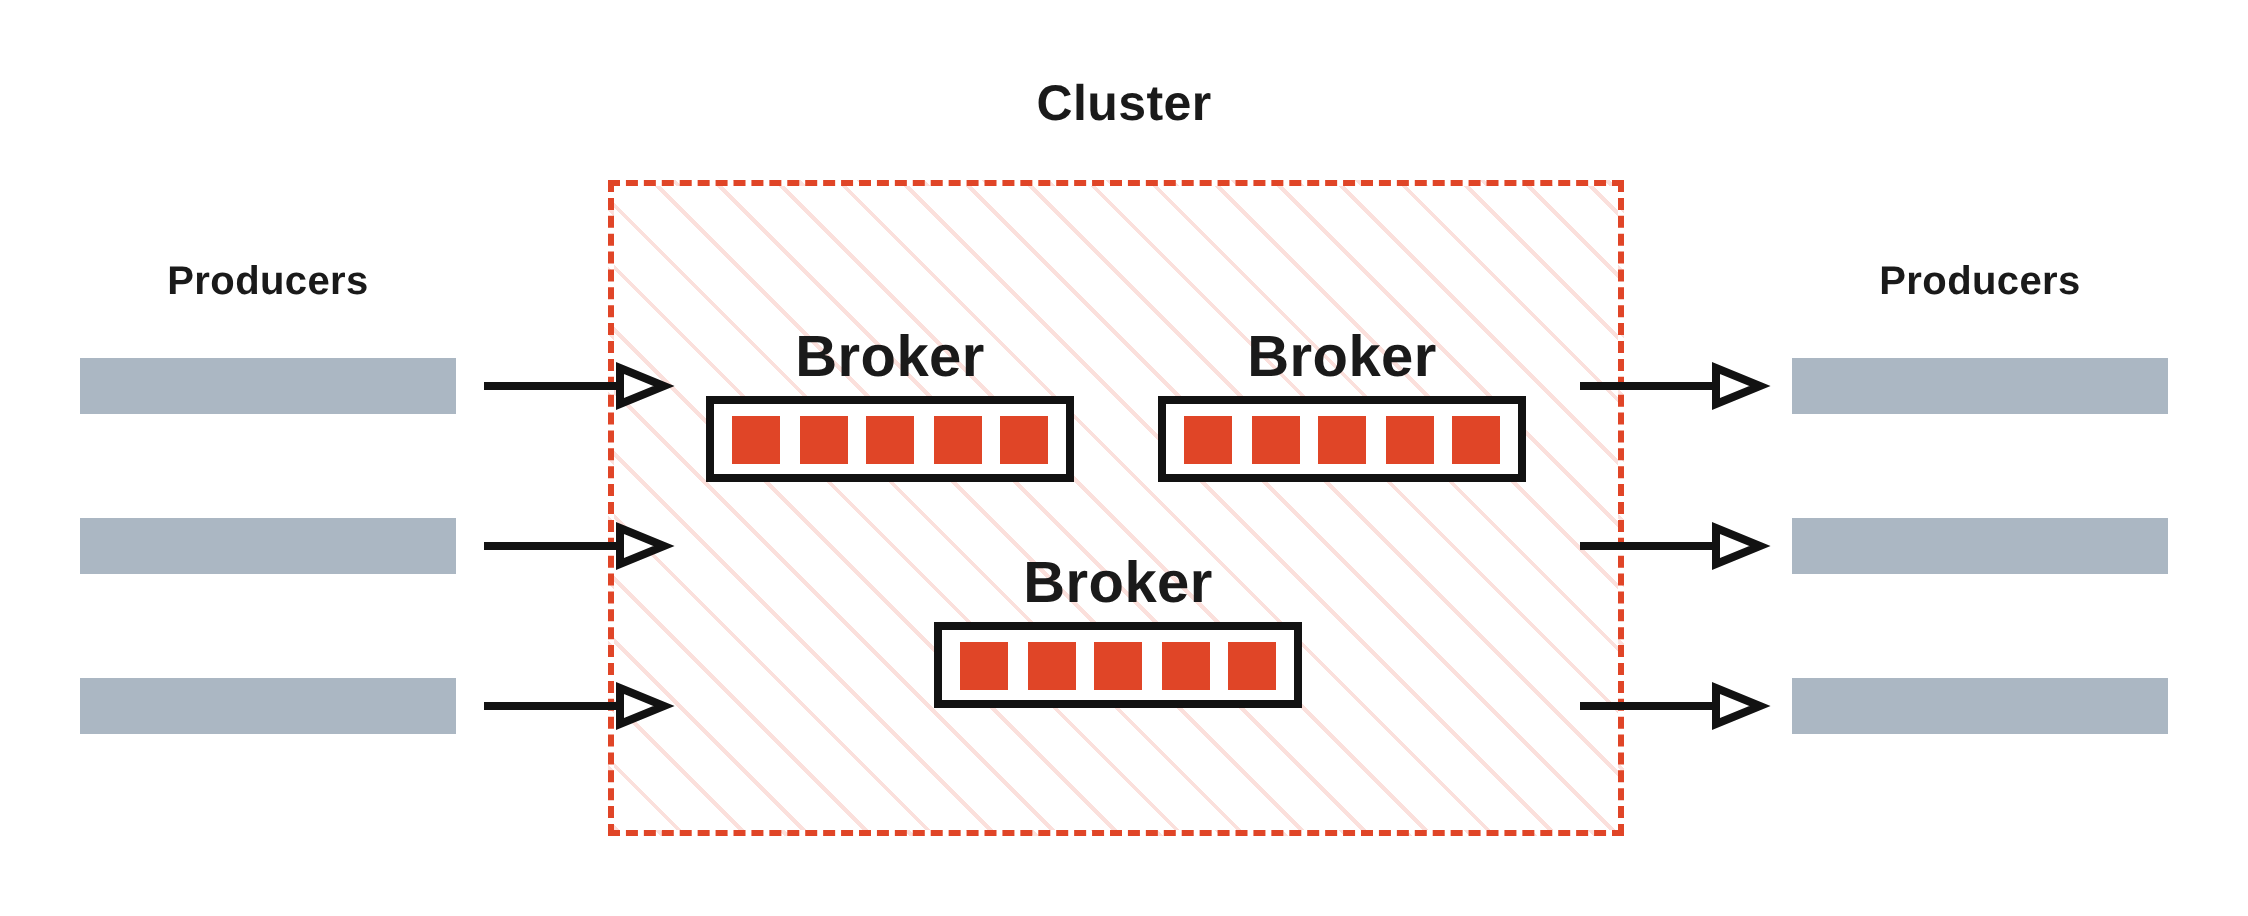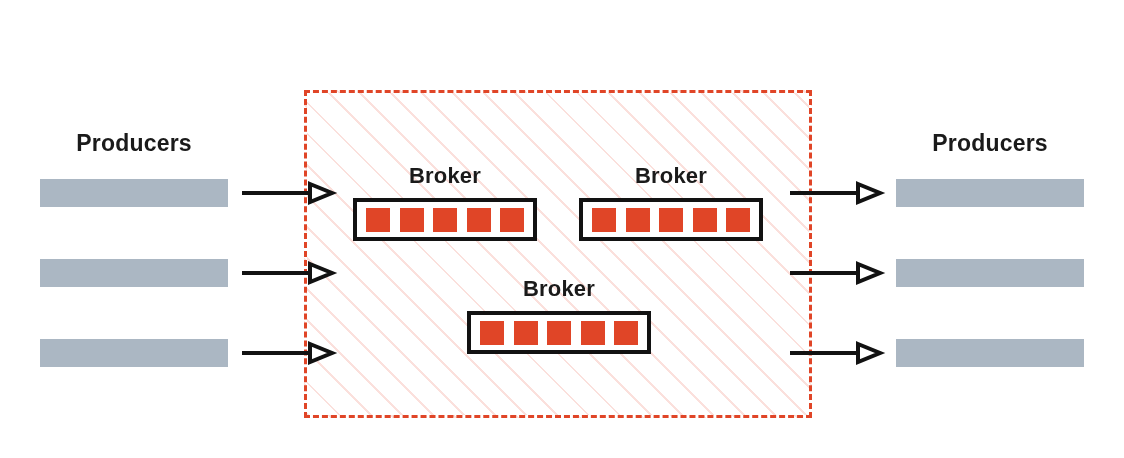--- a/index.html
+++ b/index.html
@@ -21,40 +21,40 @@
   
   .label {
     position: absolute;
     color: #1a1a1a;
     font-weight: 700;
     letter-spacing: 0.2px;
     white-space: nowrap;
     text-align: center;
   }
   .label-xl { font-size: 25px; }
-  .label-lg { font-size: 23px; }
+  .label-lg { font-size: 20px; }
 
   #cluster-title {
     left: 0; right: 0;
     top: 38px;
     font-size: 25px;
   }
   #producers-title {
     left: 40px;
     width: 188px;
     top: 130px;
   }
   #consumers-title {
     left: 896px;
     width: 188px;
     top: 130px;
   }
 
   .broker-title {
-    font-size: 22px;
+    font-size: 29px;
   }
   #broker-title-0 { left: 350px; width: 190px; top: 163px; }
   #broker-title-1 { left: 576px; width: 190px; top: 163px; }
   #broker-title-2 { left: 464px; width: 190px; top: 276px; }
 
   
   #cluster-region {
     position: absolute;
     left: 304px;
     top: 90px;
@@ -119,20 +119,21 @@
   .arrow-row-1 { top: 262px; }
   .arrow-row-2 { top: 342px; }
 </style>
 </head>
 <body>
 
 <div id="canvas">
 
   <div id="cluster-region"></div>
 
+  <div id="cluster-title" class="label label-xl">Cluster</div>
 
   <div id="producers-title" class="label label-lg">Producers</div>
 
   <div id="consumers-title" class="label label-lg">Producers</div>
 
   <div class="endpoint-bar prod-bar row-0"></div>
   <div class="endpoint-bar prod-bar row-1"></div>
   <div class="endpoint-bar prod-bar row-2"></div>
 
   <div class="endpoint-bar cons-bar row-0"></div>

